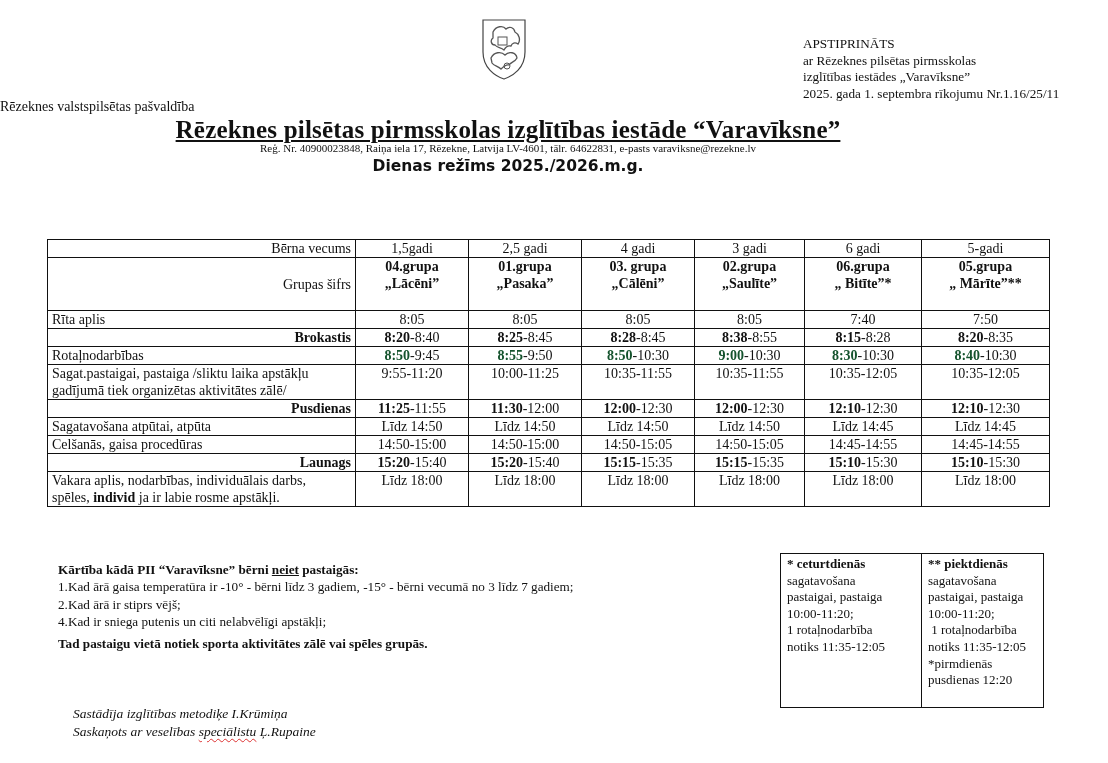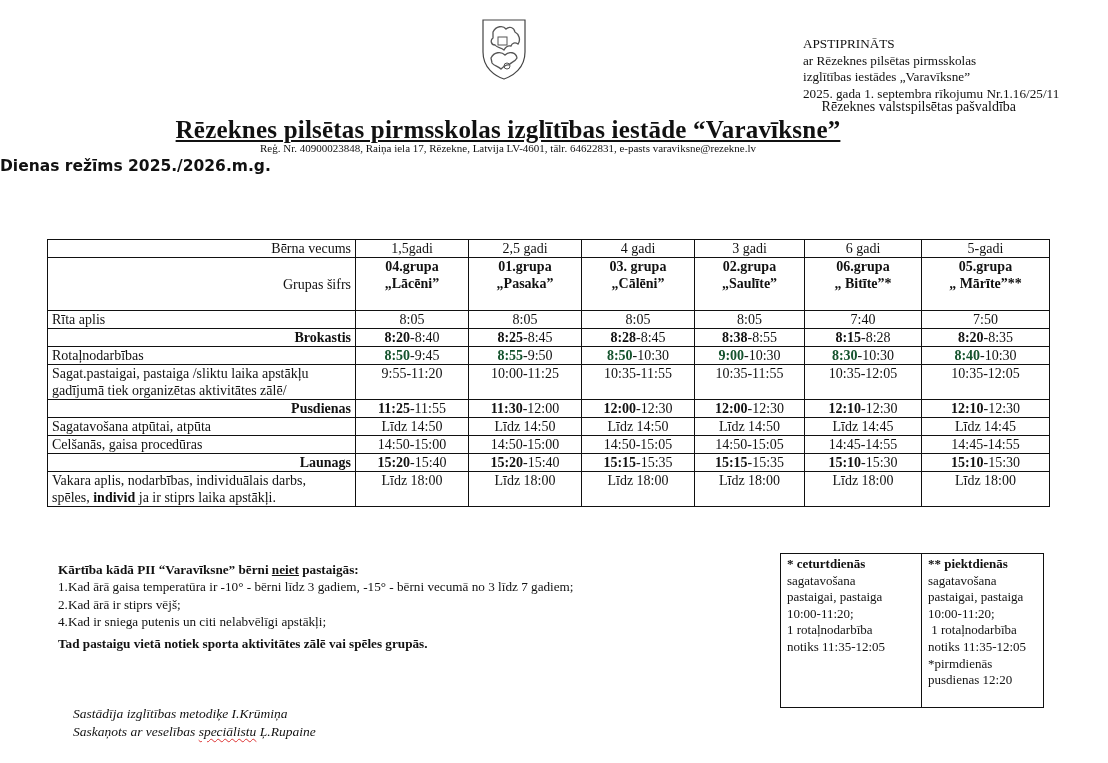--- a/index.html
+++ b/index.html
@@ -2,24 +2,24 @@
 <html><head>
 <meta charset="utf-8">
 <style>
   html, body { margin:0; padding:0; background:#ffffff; }
   body { width:1108px; height:763px; position:relative; overflow:hidden;
          font-family:"Liberation Serif", serif; color:#111; }
   .abs { position:absolute; }
   .crest { left:481px; top:18px; width:46px; height:62px; }
   .approved { left:803px; top:36px; font-size:13.2px; line-height:16.6px; }
   .approved div { white-space:nowrap; }
-  .muni { left:0; width:1016px; text-align:right; top:99px; font-size:14px; }
+  .muni { left:0; width:1016px; text-align:left; top:99px; font-size:14px; }
   .inst { left:0; width:1016px; text-align:center; top:116px; font-size:25px; font-weight:bold; text-decoration:underline; letter-spacing:0.2px; }
   .reg { left:0; width:1016px; text-align:center; top:142px; font-size:11px; }
-  .regime { left:0; width:1016px; text-align:left; top:157px; font-family:"DejaVu Sans", sans-serif; font-size:15.5px; font-weight:bold; }
+  .regime { left:0; width:1016px; text-align:center; top:157px; font-family:"DejaVu Sans", sans-serif; font-size:15.5px; font-weight:bold; }
   table.sched { position:absolute; left:47px; top:239px; border-collapse:collapse; font-size:14px; }
   table.sched td { border:1.3px solid #111; padding:0 4px; line-height:17px; height:17px; vertical-align:top; }
   table.sched td.lbl { width:299px; }
   table.sched td.c { text-align:center; }
   td.r { text-align:right; }
   .red { color:#14532d; font-weight:bold; }
   .b { font-weight:bold; }
   .grp { font-weight:bold; line-height:17px; padding-top:3px; }
   .rules { left:58px; top:561px; font-size:13.2px; line-height:17.3px; }
   .rules .b { font-weight:bold; }
@@ -174,21 +174,21 @@
         <td class="c"><span class="b">15:20</span><span>-15:40</span></td>
         <td class="c"><span class="b">15:20</span><span>-15:40</span></td>
         <td class="c"><span class="b">15:15</span><span>-15:35</span></td>
         <td class="c"><span class="b">15:15</span><span>-15:35</span></td>
         <td class="c"><span class="b">15:10</span><span>-15:30</span></td>
         <td class="c"><span class="b">15:10</span><span>-15:30</span></td>
       </tr>
       <tr>
         <td class="lbl">
           <div>Vakara aplis, nodarbības, individuālais darbs,</div>
-          <div><span>spēles, </span><b>individ</b><span> ja ir stiprs laika apstākļi.</span></div>
+          <div><span>spēles, </span><b>individ</b><span> ja ir labie rosme apstākļi.</span></div>
         </td>
         <td class="c">Līdz 18:00</td>
         <td class="c">Līdz 18:00</td>
         <td class="c">Līdz 18:00</td>
         <td class="c">Līdz 18:00</td>
         <td class="c">Līdz 18:00</td>
         <td class="c">Līdz 18:00</td>
       </tr>
     </tbody>
 </table>

